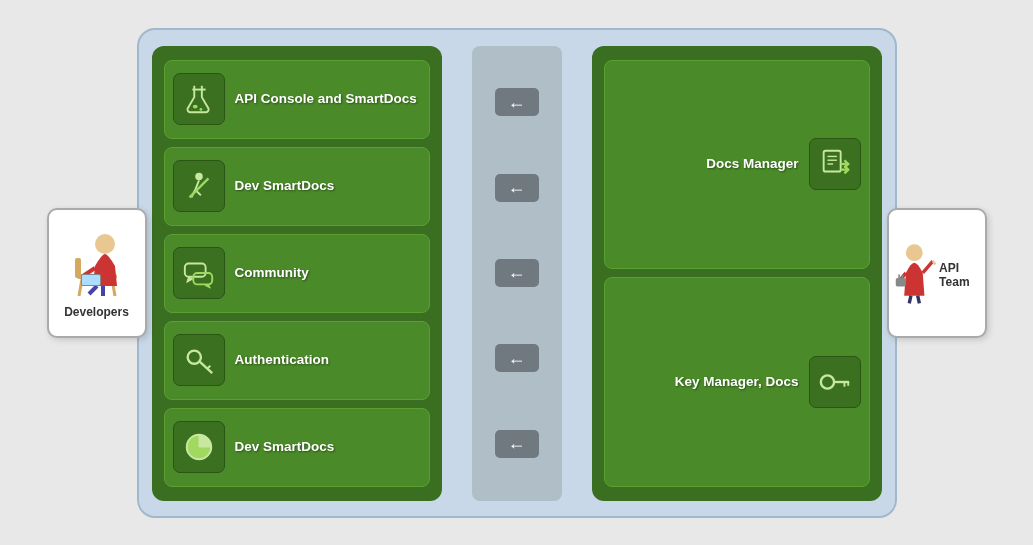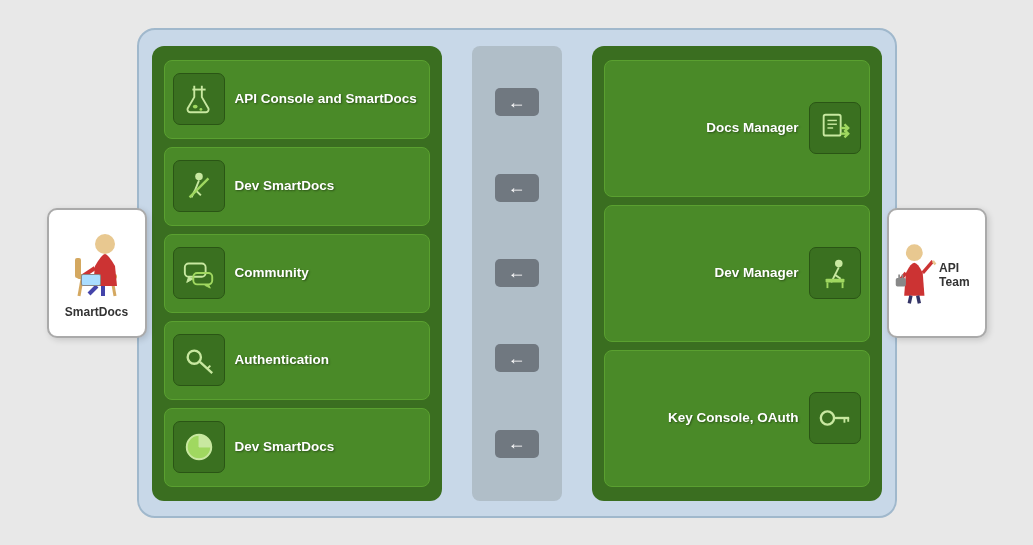--- a/index.html
+++ b/index.html
@@ -311,46 +311,32 @@
           <line x1="10" y1="18" x2="16" y2="18" stroke="#c8e8a0" stroke-width="1.5"></line>
           <line x1="24" y1="18" x2="32" y2="18" stroke="#a0d860" stroke-width="2.5"></line>
           <polyline points="28,14 32,18 28,22" stroke="#a0d860" stroke-width="2.5" fill="none"></polyline>
           <line x1="24" y1="24" x2="32" y2="24" stroke="#a0d860" stroke-width="2.5"></line>
           <polyline points="28,20 32,24 28,28" stroke="#a0d860" stroke-width="2.5" fill="none"></polyline>
         </svg>
       </div>
       <span class="row-label">Docs Manager</span>
     </div>
 
-    <div class="panel-row panel-row-right">
-      <div class="icon-box">
-        <svg viewBox="0 0 36 36" fill="none">
-
-          <circle cx="22" cy="8" r="4" fill="#c8e8a0"></circle>
-          <path d="M22 12 L18 20 L14 28" stroke="#c8e8a0" stroke-width="2" fill="none"></path>
-          <path d="M18 20 L24 24" stroke="#c8e8a0" stroke-width="2" fill="none"></path>
-          <rect x="8" y="24" width="20" height="4" rx="1" fill="#a0d860"></rect>
-          <line x1="10" y1="28" x2="10" y2="34" stroke="#a0d860" stroke-width="2"></line>
-          <line x1="26" y1="28" x2="26" y2="34" stroke="#a0d860" stroke-width="2"></line>
-        </svg>
-      </div>
-      <span class="row-label">Dev Manager</span>
-    </div>
 
     <div class="panel-row panel-row-right">
       <div class="icon-box">
         <svg viewBox="0 0 36 36" fill="none">
 
           <circle cx="10" cy="18" r="7" stroke="#c8e8a0" stroke-width="2.5" fill="none"></circle>
           <line x1="17" y1="18" x2="33" y2="18" stroke="#c8e8a0" stroke-width="2.5"></line>
           <line x1="28" y1="18" x2="28" y2="23" stroke="#c8e8a0" stroke-width="2"></line>
           <line x1="32" y1="18" x2="32" y2="22" stroke="#c8e8a0" stroke-width="2"></line>
         </svg>
       </div>
-      <span class="row-label">Key Console, OAuth</span>
+      <span class="row-label">Key Manager, Docs</span>
     </div>
 
 
 
   </div>
 
   <div class="figure-left">
     <svg width="60" height="75" viewBox="0 0 60 75">
 
       <rect x="10" y="48" width="40" height="5" rx="2" fill="#d4a860"></rect>
@@ -364,21 +350,21 @@
 
       <line x1="28" y1="42" x2="16" y2="50" stroke="#cc3333" stroke-width="4"></line>
       <line x1="16" y1="50" x2="20" y2="55" stroke="#e8c890" stroke-width="3"></line>
 
       <line x1="30" y1="60" x2="22" y2="68" stroke="#4444aa" stroke-width="4"></line>
       <line x1="36" y1="60" x2="36" y2="70" stroke="#4444aa" stroke-width="4"></line>
 
       <rect x="14" y="48" width="20" height="12" rx="2" fill="#888888"></rect>
       <rect x="15" y="49" width="18" height="10" rx="1" fill="#aaddff"></rect>
     </svg>
-    <span class="figure-label">SmartDocs</span>
+    <span class="figure-label">Developers</span>
   </div>
 
   <div class="figure-right">
     <svg width="60" height="75" viewBox="0 0 60 75">
 
       <circle cx="30" cy="14" r="10" fill="#e8c890"></circle>
 
       <path d="M20 38 Q26 26 30 26 Q34 26 40 38 L42 65 L18 65 Z" fill="#cc3333"></path>
 
       <line x1="40" y1="38" x2="52" y2="24" stroke="#cc3333" stroke-width="4"></line>

